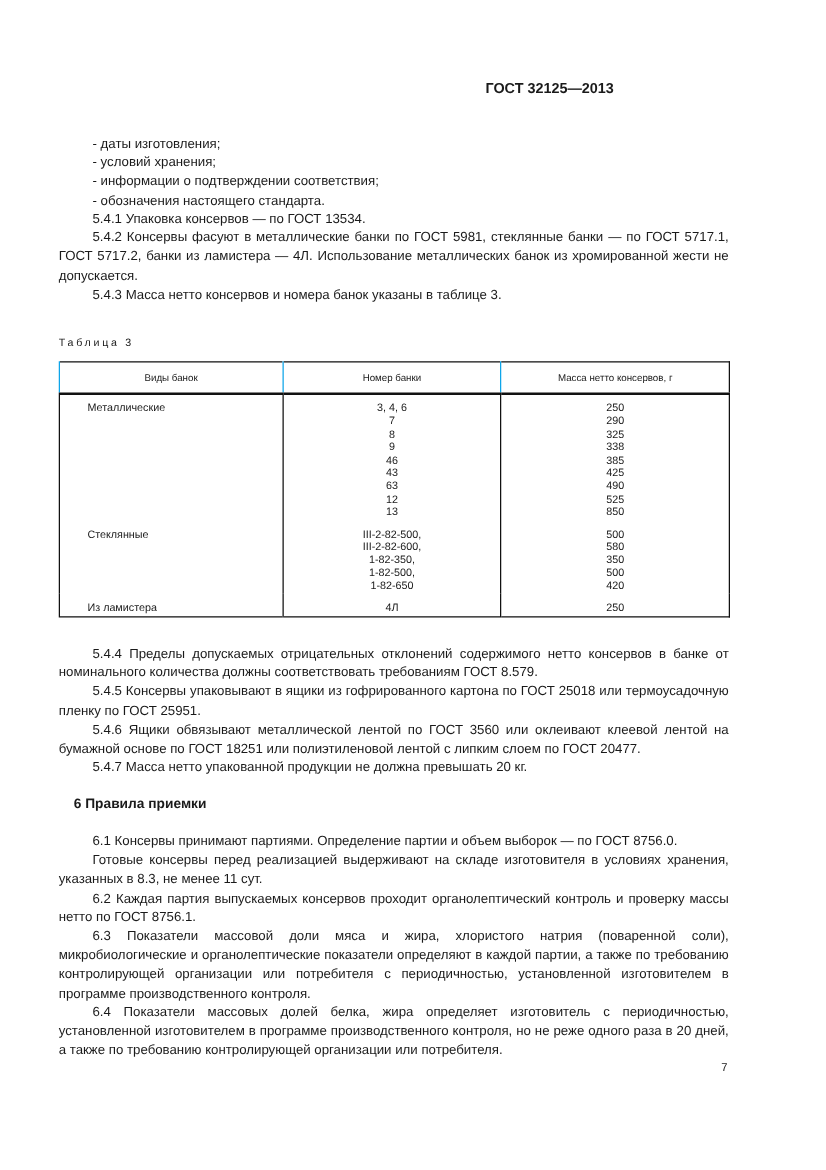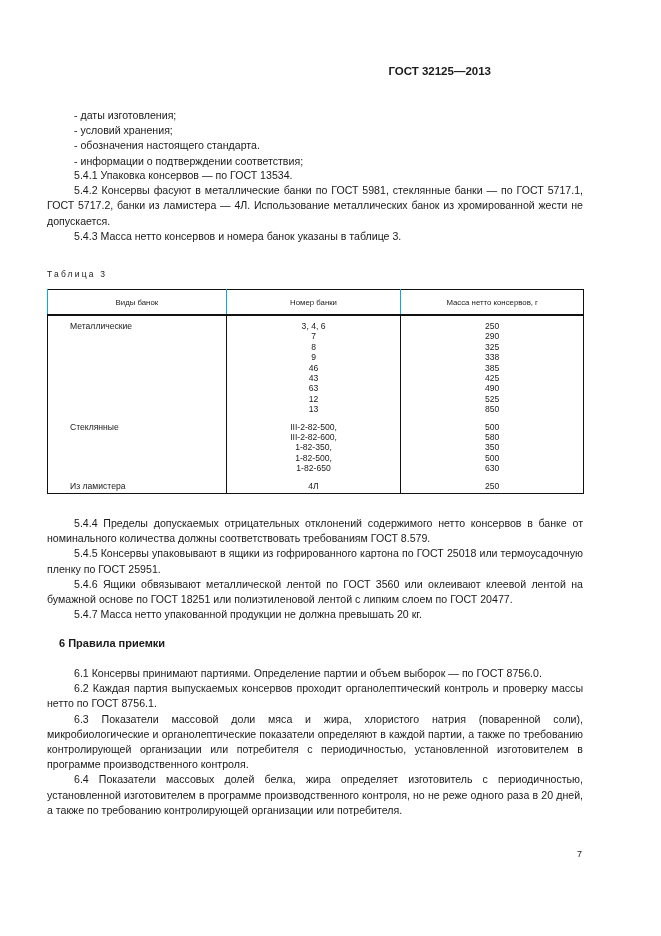--- a/index.html
+++ b/index.html
@@ -29,22 +29,22 @@
 </head>
 <body>
 
 <div class="page">
 
   <div class="hdr">ГОСТ 32125—2013</div>
 
   <div class="txt" style="top:108px;">
     <p class="li">- даты изготовления;</p>
     <p class="li">- условий хранения;</p>
+    <p class="li">- информации о подтверждении соответствия;</p>
     <p class="li">- обозначения настоящего стандарта.</p>
-    <p class="li">- информации о подтверждении соответствия;</p>
   </div>
 
   <div class="txt" style="top:168px;">
     <p class="ind">5.4.1  Упаковка консервов — по ГОСТ 13534.</p>
     <p class="ind just">5.4.2 Консервы фасуют в металлические банки по ГОСТ 5981, стеклянные банки — по ГОСТ 5717.1, ГОСТ 5717.2, банки из ламистера — 4Л. Использование металлических банок из хромированной жести не допускается.</p>
     <p class="ind">5.4.3  Масса нетто консервов и номера банок указаны в таблице 3.</p>
   </div>
 
   <div class="tcap">Таблица 3</div>
 
@@ -94,21 +94,21 @@
           <span class="cell-line">III-2-82-600,</span>
           <span class="cell-line">1-82-350,</span>
           <span class="cell-line">1-82-500,</span>
           <span class="cell-line">1-82-650</span>
         </td>
         <td class="c">
           <span class="cell-line">500</span>
           <span class="cell-line">580</span>
           <span class="cell-line">350</span>
           <span class="cell-line">500</span>
-          <span class="cell-line">630</span>
+          <span class="cell-line">420</span>
         </td>
       </tr>
       <tr class="grp">
         <td class="l" style="padding-bottom:2px;">Из ламистера</td>
         <td class="c">
           <span class="cell-line">4Л</span>
         </td>
         <td class="c">
           <span class="cell-line">250</span>
         </td>
@@ -120,19 +120,20 @@
     <p class="ind just">5.4.4  Пределы допускаемых отрицательных отклонений содержимого нетто консервов в банке от номинального количества должны соответствовать требованиям ГОСТ 8.579.</p>
     <p class="ind just">5.4.5  Консервы упаковывают в ящики из гофрированного картона по ГОСТ 25018 или термоусадочную пленку по ГОСТ 25951.</p>
     <p class="ind just">5.4.6  Ящики обвязывают металлической лентой по ГОСТ 3560 или оклеивают клеевой лентой на бумажной основе по ГОСТ 18251 или полиэтиленовой лентой с липким слоем по ГОСТ 20477.</p>
     <p class="ind">5.4.7  Масса нетто упакованной продукции не должна превышать 20 кг.</p>
   </div>
 
   <div class="h6">6  Правила приемки</div>
 
   <div class="txt" style="top:666px;">
     <p class="ind">6.1  Консервы принимают партиями. Определение партии и объем выборок — по ГОСТ 8756.0.</p>
+    <p class="ind just">Готовые консервы перед реализацией выдерживают на складе изготовителя в условиях хранения, указанных в 8.3, не менее 11 сут.</p>
     <p class="ind just">6.2  Каждая партия выпускаемых консервов проходит органолептический контроль и проверку массы нетто по ГОСТ 8756.1.</p>
     <p class="ind just">6.3  Показатели массовой доли мяса и жира, хлористого натрия (поваренной соли), микробиологические и органолептические показатели определяют в каждой партии, а также по требованию контролирующей организации или потребителя с периодичностью, установленной изготовителем в программе производственного контроля.</p>
     <p class="ind just">6.4  Показатели массовых долей белка, жира определяет изготовитель с периодичностью, установленной изготовителем в программе производственного контроля, но не реже одного раза в 20 дней, а также по требованию контролирующей организации или потребителя.</p>
   </div>
 
   <div class="pgnum">7</div>
 </div>
 
 </body></html>

